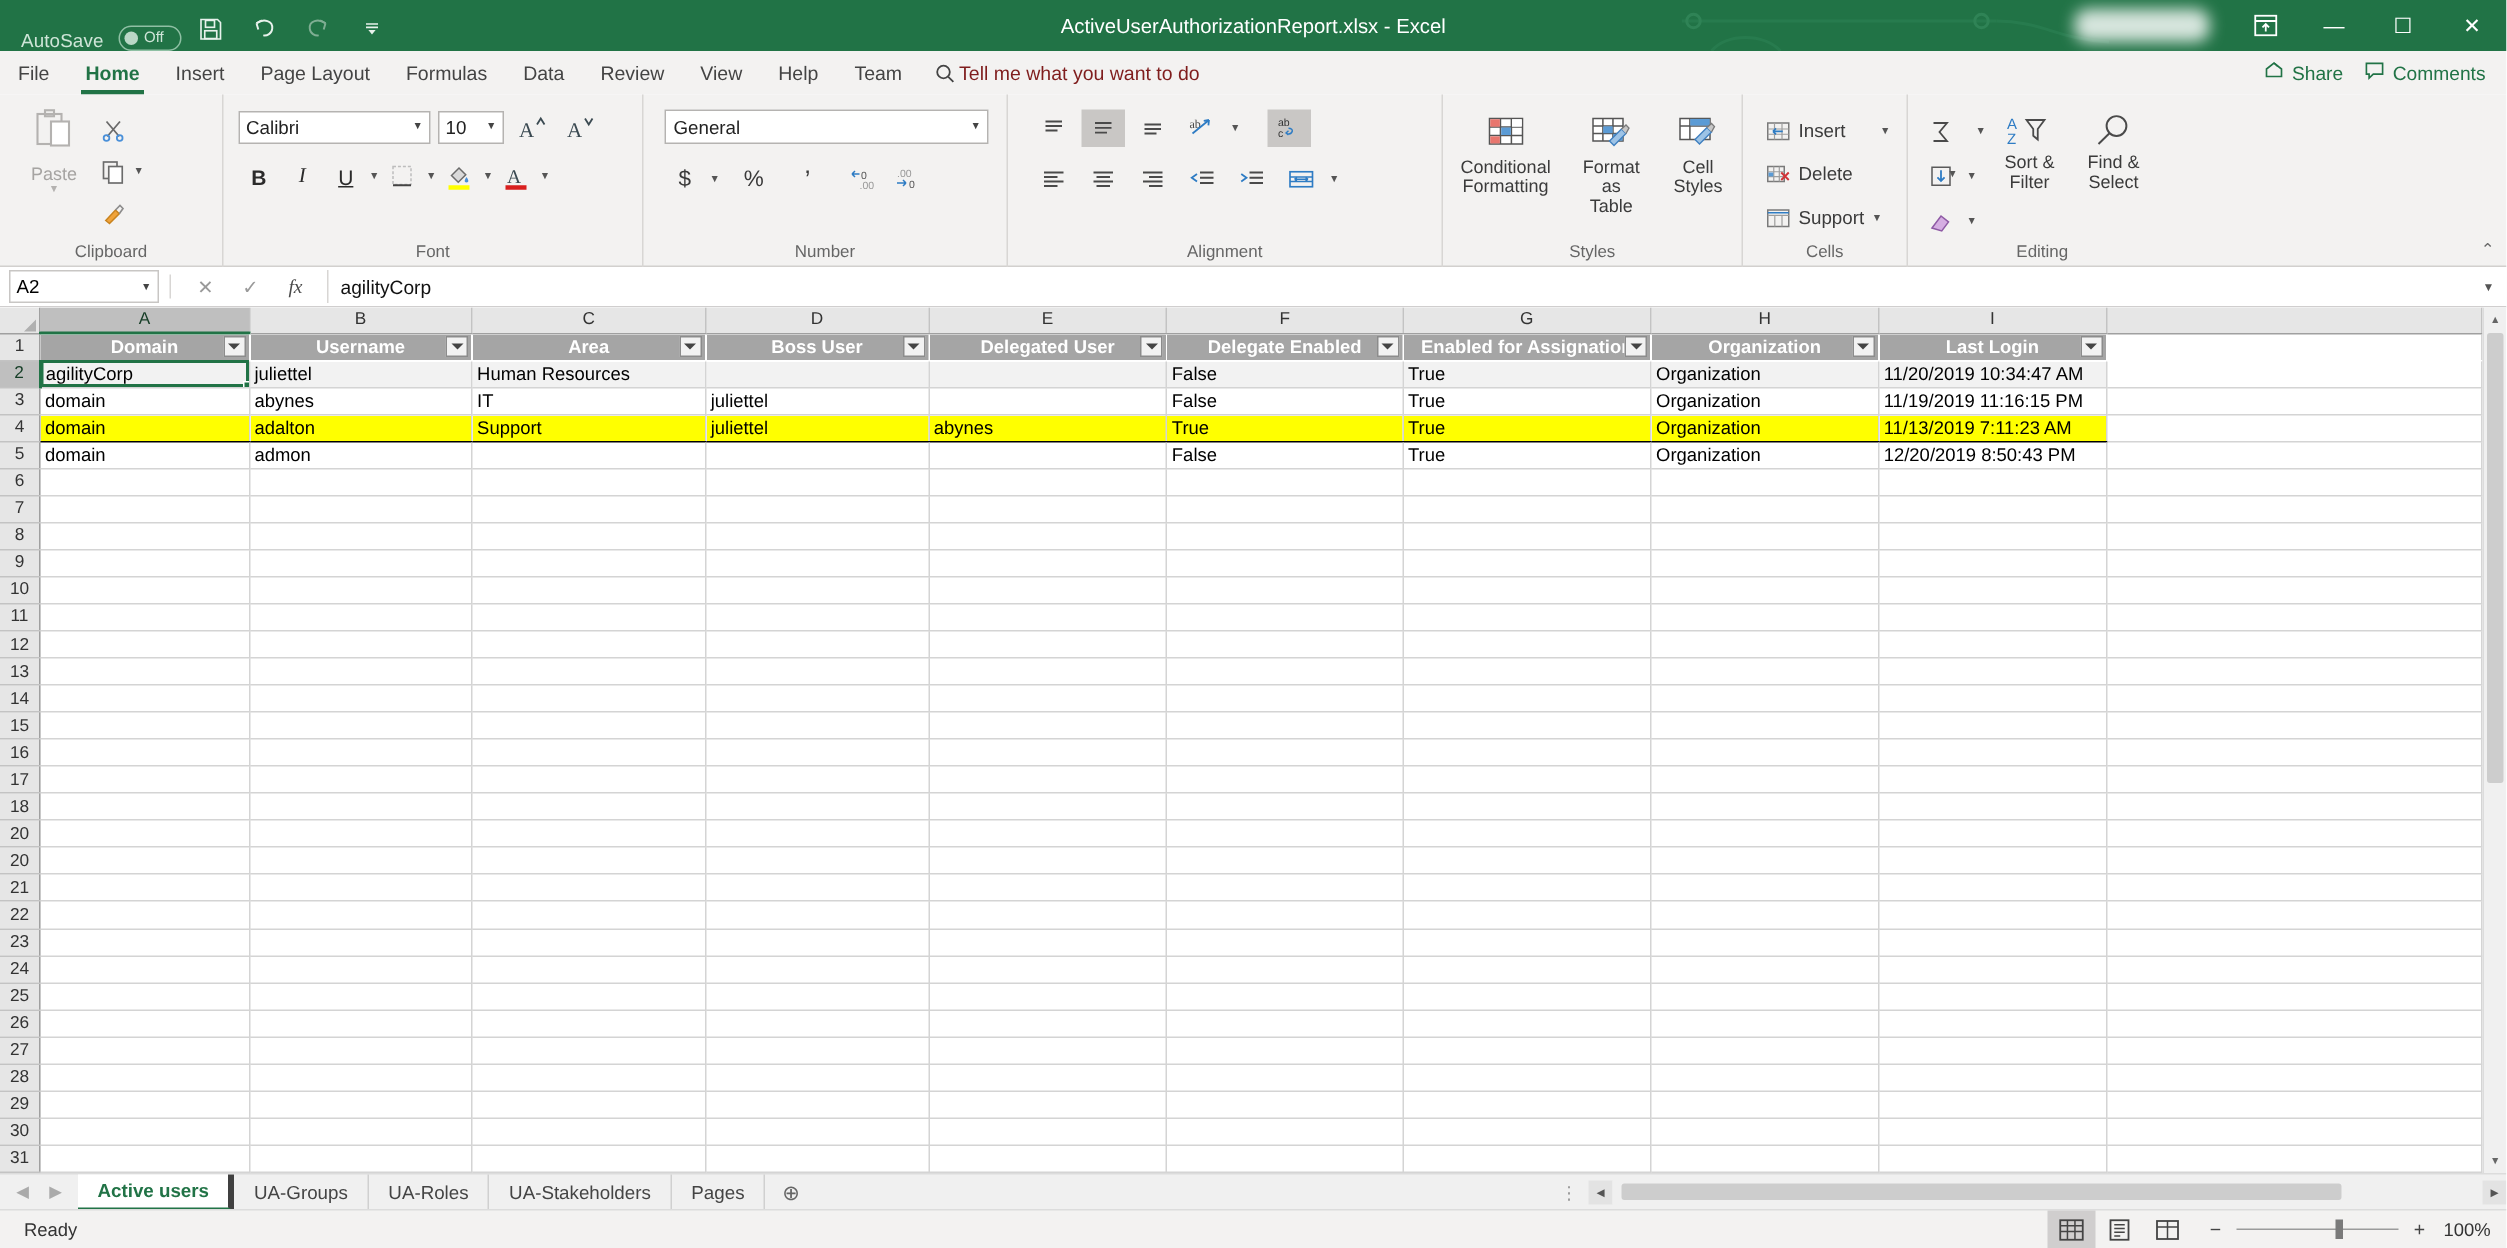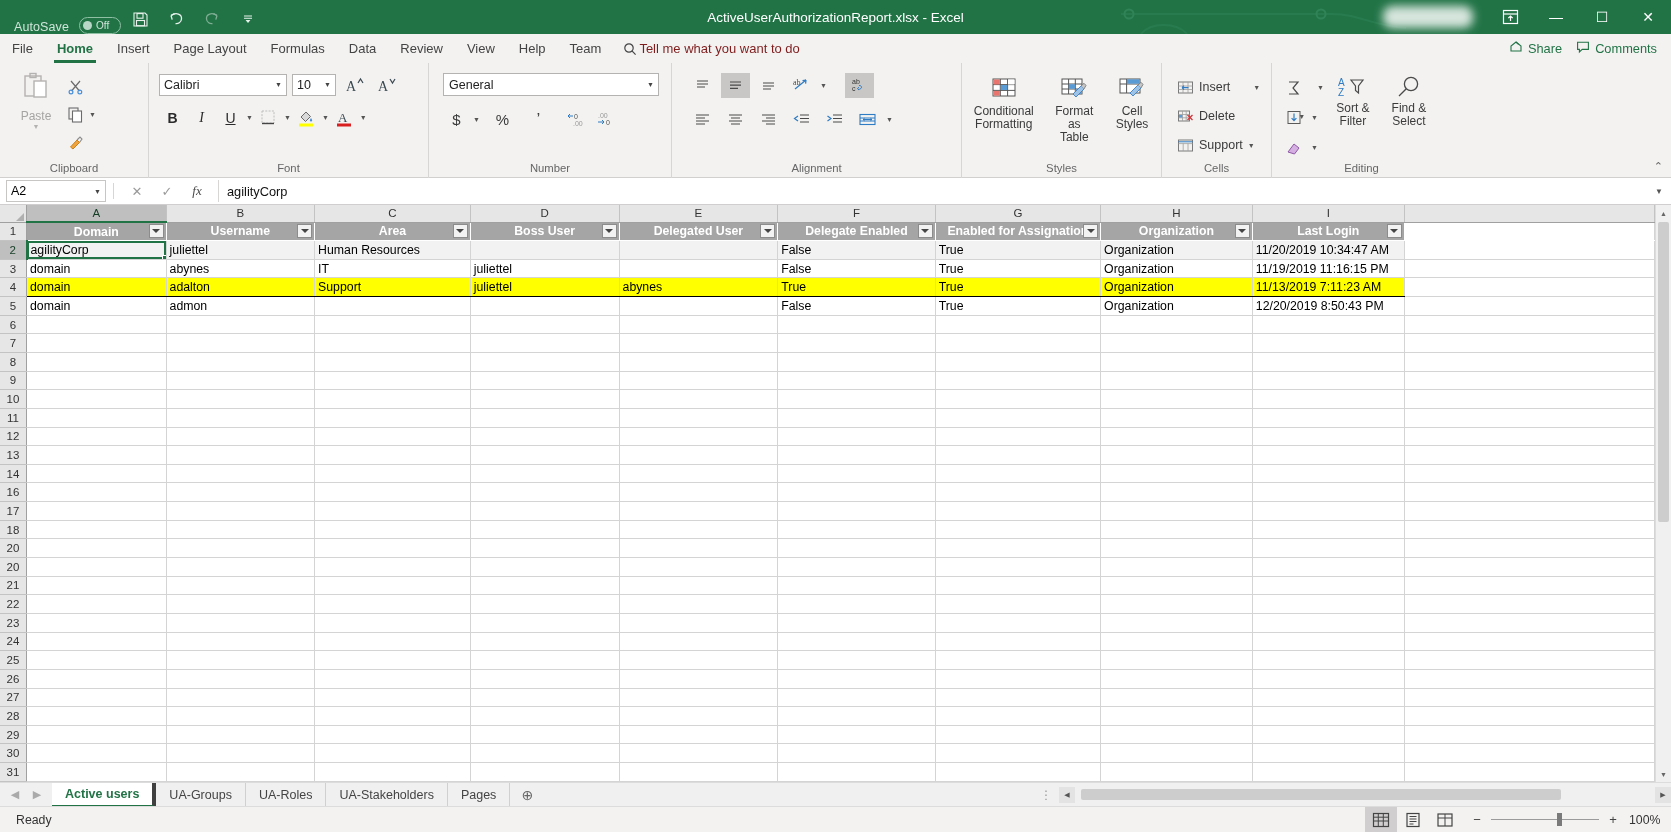--- a/index.html
+++ b/index.html
@@ -998,20 +998,33 @@
               <td class="cell"></td>
               <td class="cell"></td>
               <td class="cell"></td>
               <td class="cell"></td>
               <td class="cell"></td>
               <td class="cell"></td>
               <td class="cell"></td>
               <td class="cell"></td>
             </tr>
           <tr>
+              <td class="rowhead">15</td>
+              <td class="cell"></td>
+              <td class="cell"></td>
+              <td class="cell"></td>
+              <td class="cell"></td>
+              <td class="cell"></td>
+              <td class="cell"></td>
+              <td class="cell"></td>
+              <td class="cell"></td>
+              <td class="cell"></td>
+              <td class="cell"></td>
+            </tr>
+          <tr>
               <td class="rowhead">16</td>
               <td class="cell"></td>
               <td class="cell"></td>
               <td class="cell"></td>
               <td class="cell"></td>
               <td class="cell"></td>
               <td class="cell"></td>
               <td class="cell"></td>
               <td class="cell"></td>
               <td class="cell"></td>

